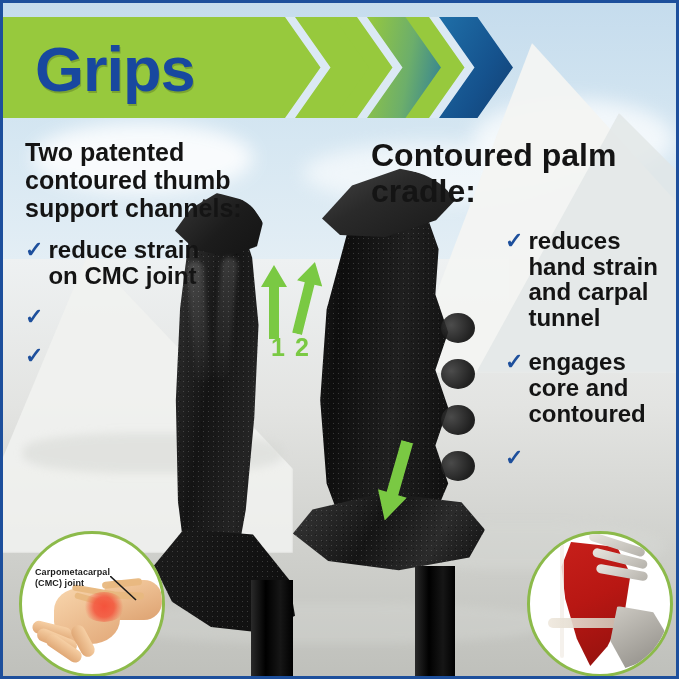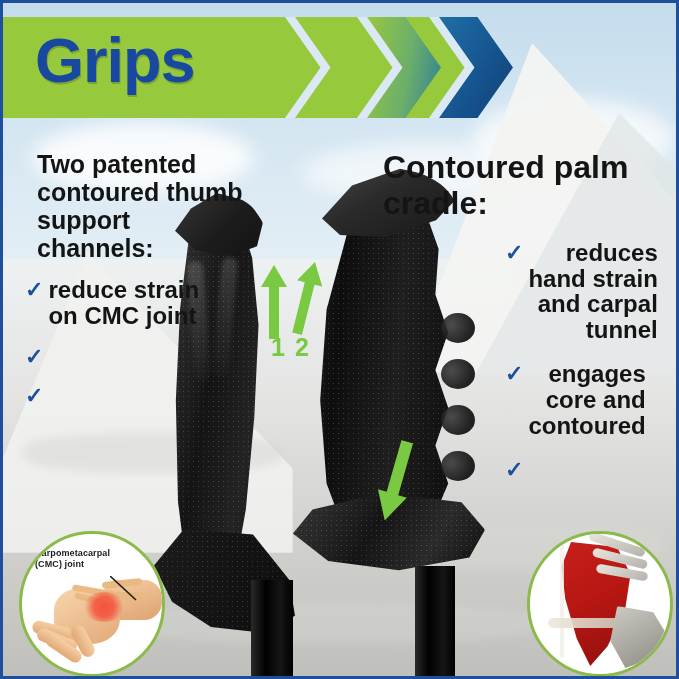--- a/index.html
+++ b/index.html
@@ -19,46 +19,46 @@
   .ridge.a{right:-30px;top:40px;width:300px;height:330px;
            clip-path:polygon(42% 0,100% 58%,100% 100%,0 100%);opacity:.95;}
   .ridge.b{right:-60px;top:110px;width:260px;height:260px;
            clip-path:polygon(55% 0,100% 45%,100% 100%,0 100%);background:#e2e6e6;opacity:.8;}
   .ridge.c{left:-40px;top:250px;width:330px;height:300px;
            clip-path:polygon(38% 0,100% 72%,100% 100%,0 100%);background:#f1f2f0;opacity:.9;}
   .snowstreak{position:absolute;background:#d6d8d4;filter:blur(4px);opacity:.55;border-radius:40%;}
 
   
   .band{position:absolute;left:0;top:14px;height:101px;width:466px;background:#97c93d;}
-  .band-title{position:absolute;left:32px;top:11px;height:92px;display:flex;align-items:center;
+  .band-title{position:absolute;left:32px;top:20px;height:92px;display:flex;align-items:center;
               font-size:63px;font-weight:700;letter-spacing:-1px;color:#18489f;
               text-shadow:1px 2px 0 rgba(0,0,0,.18);}
   .chev{position:absolute;top:14px;height:101px;width:74px;
         clip-path:polygon(0 0,52% 0,100% 50%,52% 100%,0 100%,48% 50%);}
   .chev-gap{position:absolute;top:14px;height:101px;width:74px;
         clip-path:polygon(0 0,52% 0,100% 50%,52% 100%,0 100%,48% 50%);
         background:#dbe9f4;}
   .chev1{left:292px;background:#97c93d;}
   .chev2{left:364px;background:linear-gradient(100deg,#97c93d 0%,#6cae6b 55%,#2f7f97 100%);}
   .chev3{left:436px;background:linear-gradient(120deg,#1f6fa8 0%,#15528d 60%,#123f72 100%);}
 
   
   .col{position:absolute;color:#111;}
-  .col h3{margin:12px;font-size:25px;font-weight:700;line-height:1.12;color:#141414;}
+  .col h3{margin:0;font-size:25px;font-weight:700;line-height:1.12;color:#141414;}
   .bullets{margin:0;padding:0;list-style:none;}
   .bullets li{display:flex;align-items:flex-start;margin-top:15px;}
   .tick{flex:0 0 auto;color:#1d4f9c;font-size:22px;font-weight:700;line-height:1.1;
         margin-right:5px;transform:translateY(1px);}
   .btxt{font-size:24px;font-weight:700;line-height:1.08;color:#141414;}
 
   .col-left{left:22px;top:135px;width:232px;}
   .col-left .btxt{white-space:pre-line;}
   .col-right{left:368px;top:135px;width:290px;}
   .col-right h3{font-size:32px;}
-  .col-right .btxt{white-space:pre-line;text-align:right;}
+  .col-right .btxt{white-space:pre-line;}
   .col-right .bullets li{margin-top:18px;}
 
   
   .grip-thumb{position:absolute;left:148px;top:196px;width:130px;height:470px;}
   .gt-body{position:absolute;left:10px;top:0;width:106px;height:420px;
            background:linear-gradient(100deg,#1a1a1a 0%,#2e2e2e 18%,#141414 45%,#242424 72%,#0d0d0d 100%);
            clip-path:polygon(40% 0,72% 3%,86% 14%,92% 30%,88% 52%,80% 74%,70% 88%,56% 97%,40% 100%,26% 92%,16% 72%,14% 48%,18% 26%,26% 10%);
            border-radius:34px 30px 24px 24px;}
   .gt-top{position:absolute;left:14px;top:-6px;width:100px;height:86px;
           background:linear-gradient(135deg,#3a3a3a 0%,#1c1c1c 50%,#111 100%);
@@ -260,21 +260,21 @@
         <div class="bone" style="left:0;top:10px;width:44px;height:6px;transform:rotate(10deg);"></div>
         <div class="bone" style="left:2px;top:20px;width:44px;height:6px;transform:rotate(16deg);"></div>
         <div class="bone" style="left:30px;top:2px;width:40px;height:7px;transform:rotate(-6deg);"></div>
         <div class="bone" style="left:34px;top:14px;width:38px;height:7px;transform:rotate(2deg);"></div>
       </div>
       <div class="flare"></div>
     </div>
     <svg class="cmc-leader" viewBox="0 0 28 26">
       <path d="M0 0 L26 24" stroke="#1b1b1b" stroke-width="1.6" fill="none"></path>
     </svg>
-    <div class="cmc-label" style="white-space:pre-line;">Carpometacarpal
+    <div class="cmc-label" style="white-space:pre-line;margin-top:19px;">Carpometacarpal
 (CMC) joint</div>
   </div>
 
   <div class="inset inset-core">
     <div class="core-muscle"></div>
     <div class="core-rib" style="left:58px;top:6px;width:58px;height:9px;transform:rotate(18deg);"></div>
     <div class="core-rib" style="left:62px;top:20px;width:56px;height:9px;transform:rotate(14deg);"></div>
     <div class="core-rib" style="left:66px;top:34px;width:52px;height:9px;transform:rotate(10deg);"></div>
     <div class="core-line"></div>
     <div class="core-tendon"></div>

